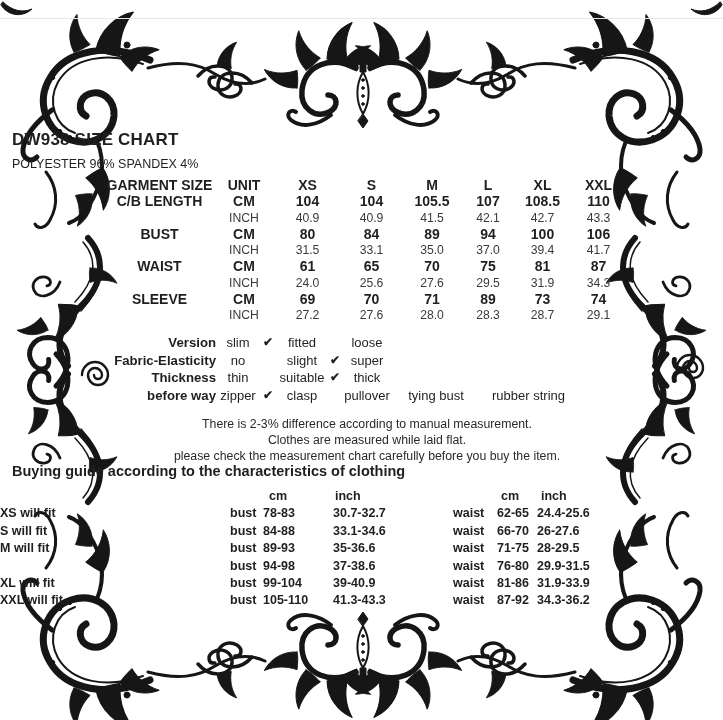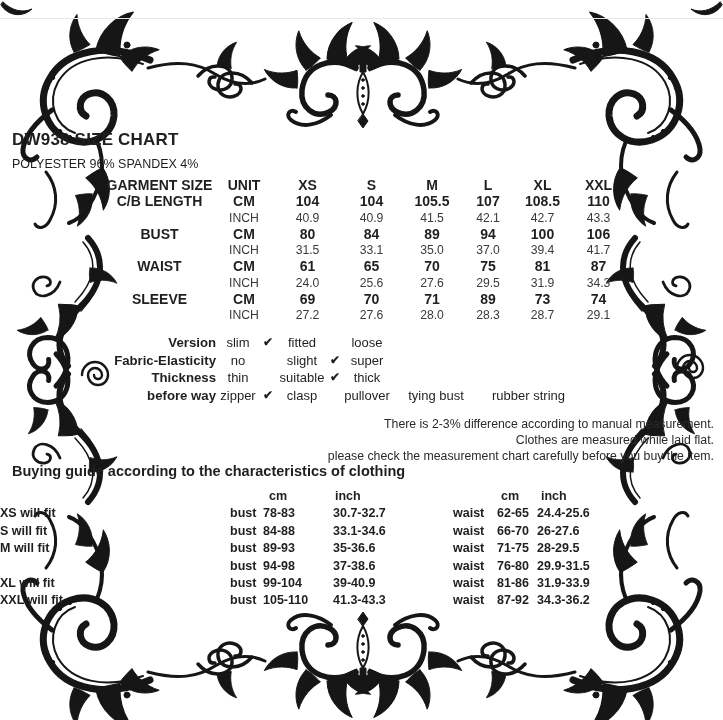--- a/index.html
+++ b/index.html
@@ -24,21 +24,21 @@
   #attrs{left:0;top:334px;width:600px}
   .at-row{display:grid;grid-template-columns:216px 44px 16px 52px 14px 50px 74px 96px;
           height:17.7px;line-height:17.7px;font-size:13px;white-space:nowrap}
   .at-label{text-align:right;font-weight:bold;font-size:13.2px}
   .at-opt{text-align:center}
   .at-chk{text-align:center;font-size:12px;font-weight:bold}
   .at-o4{text-align:center;padding-left:14px}
   .at-o5{text-align:center;padding-left:26px}
 
   
-  .note-line{position:absolute;left:4px;width:710px;text-align:right;
+  .note-line{position:absolute;left:12px;width:710px;text-align:center;
              font-size:12.3px;color:#2a2a2a}
   #note1{top:417px}#note2{top:433px}#note3{top:449px}
   #bg-heading{top:463px;font-size:14.5px;font-weight:bold}
 
   
   #bguide{left:0;top:488px;width:620px;font-weight:bold;font-size:12.5px}
   .bg-row{display:grid;grid-template-columns:198px 32px 28px 5px 52px 18px 88px 32px 30px 14px 36px 4px 80px;
           height:17.4px;line-height:17.4px;white-space:nowrap}
   .bg-row>div{text-align:left}
   .bg-size{text-align:right}

